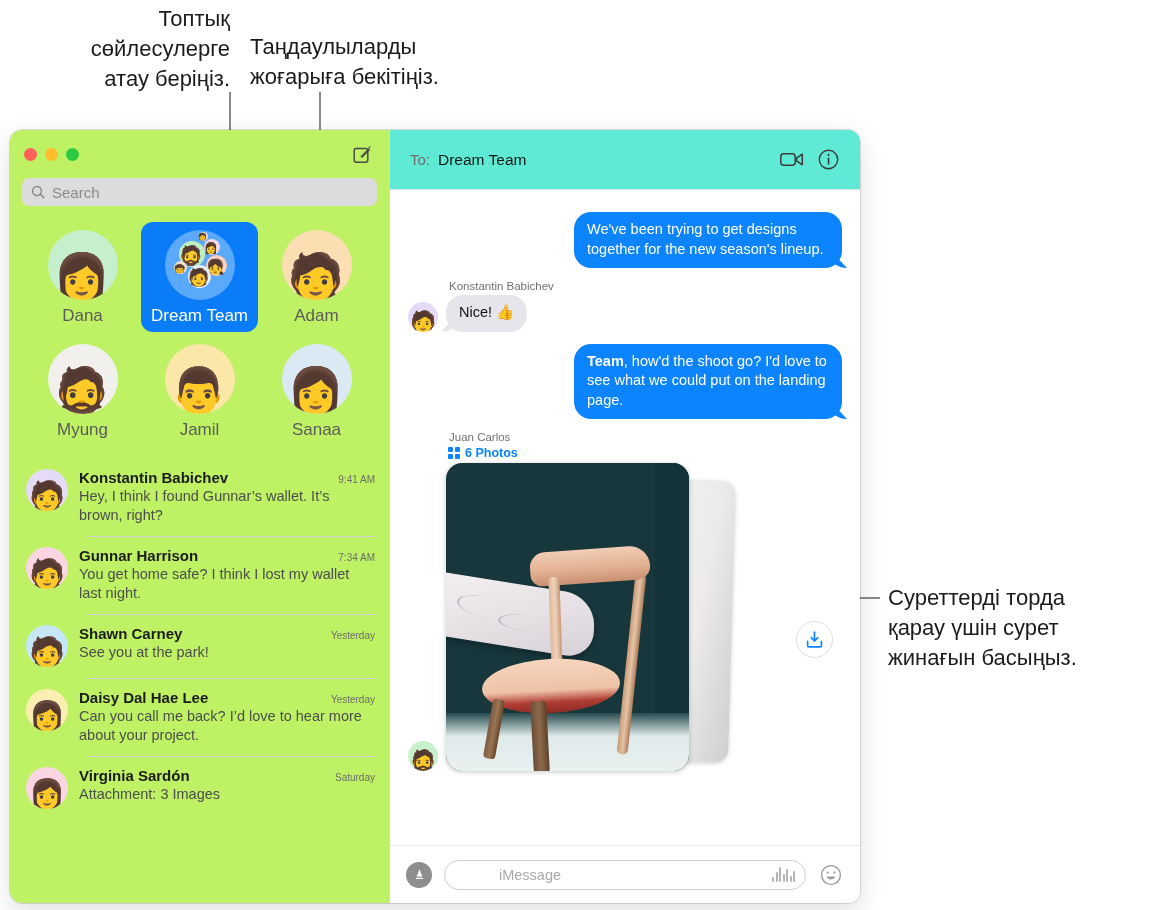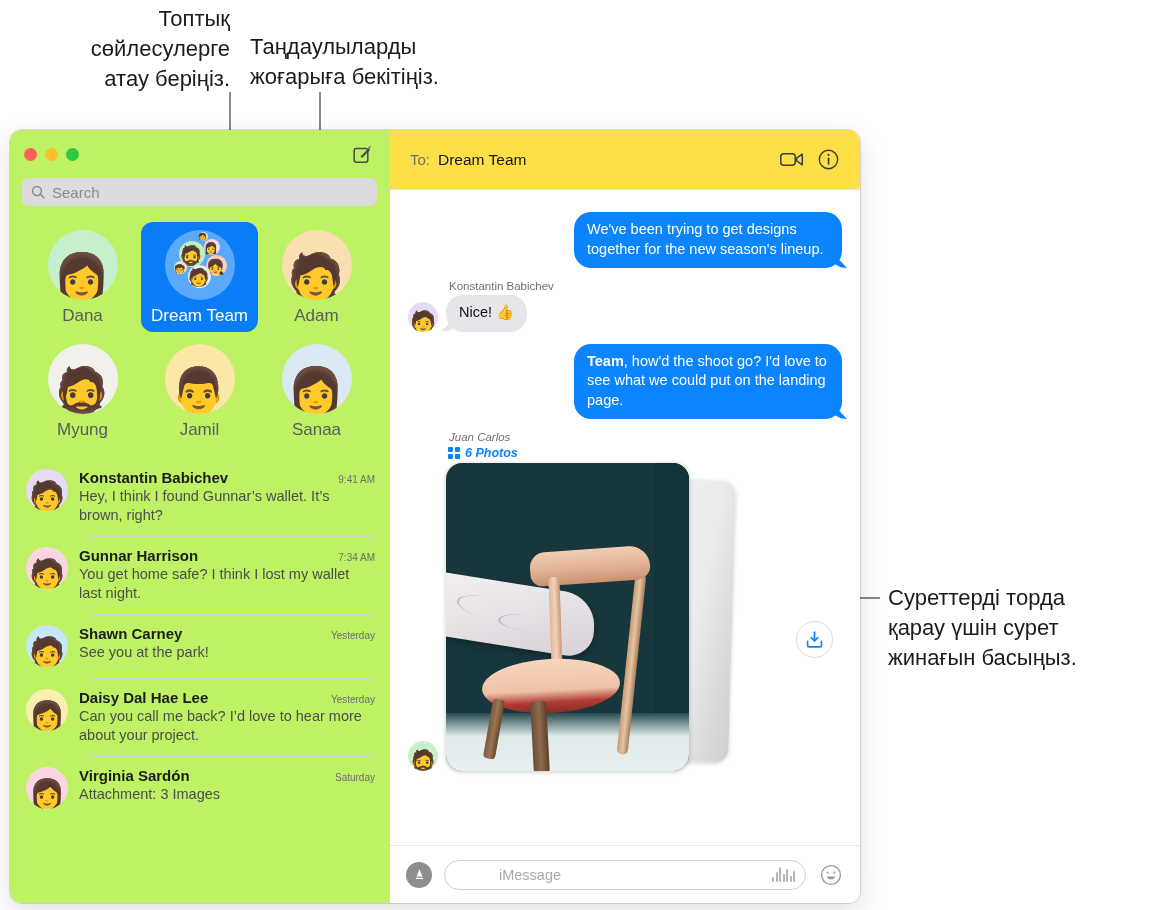--- a/index.html
+++ b/index.html
@@ -125,21 +125,21 @@
   .conv-prev { font-size: 14.5px; line-height: 19px; color: #4d4d4d; margin-top: 1px; }
 
   
   #conversation {
     flex: 1 1 auto; height: 100%;
     display: flex; flex-direction: column;
     background: #ffffff;
   }
   #conv-header {
     height: 60px; flex: none;
-    background: #fde047;
+    background: #5eead4;
     border-bottom: 1px solid #e3e3e3;
     display: flex; align-items: center;
     padding: 0 18px 0 20px; gap: 8px;
   }
   #conv-header .to-label { font-size: 15px; color: #6f6f6f; }
   #conv-header .to-value { font-size: 15.5px; color: #161616; }
   #conv-header .spacer { flex: 1 1 auto; }
   .hdr-btn { width: 28px; height: 28px; display: flex; align-items: center; justify-content: center; cursor: pointer; }
 
   #messages {
@@ -180,21 +180,21 @@
     font-size: 11.5px; color: #707070;
     margin: 0 0 3px 3px;
   }
   .in-col { display: flex; flex-direction: column; align-items: flex-start; }
   .in-av {
     width: 30px; height: 30px; border-radius: 50%;
     flex: none; overflow: hidden;
     display: flex; align-items: flex-end; justify-content: center;
   }
   .in-av .face { font-size: 21px; }
-  .attach-col { display: flex; flex-direction: column; font-style: italic; }
+  .attach-col { display: flex; flex-direction: column; }
   .photos-link {
     display: flex; align-items: center; gap: 5px;
     font-size: 12.5px; font-weight: bold; color: #0b84fe;
     margin: 0 0 3px 2px; cursor: pointer;
   }
   .grid-icon { display: grid; grid-template-columns: 5px 5px; grid-template-rows: 5px 5px; gap: 2px; }
   .grid-icon i { background: #0b84fe; border-radius: 1px; display: block; }
   .photo-stack { position: relative; width: 290px; height: 312px; }
   .photo-back {
     position: absolute; left: 136px; top: 16px;

